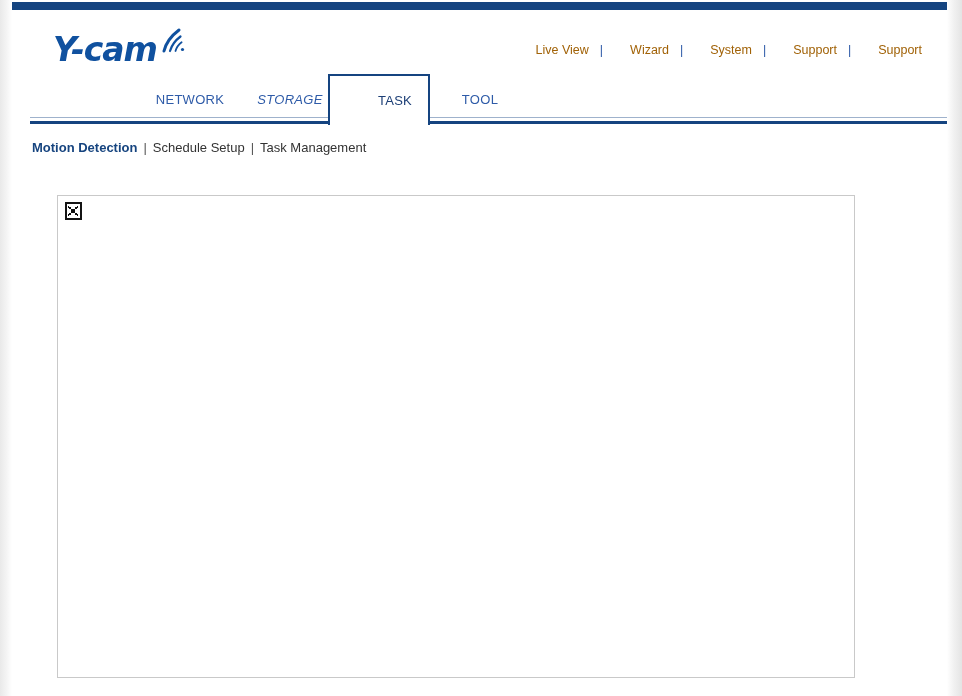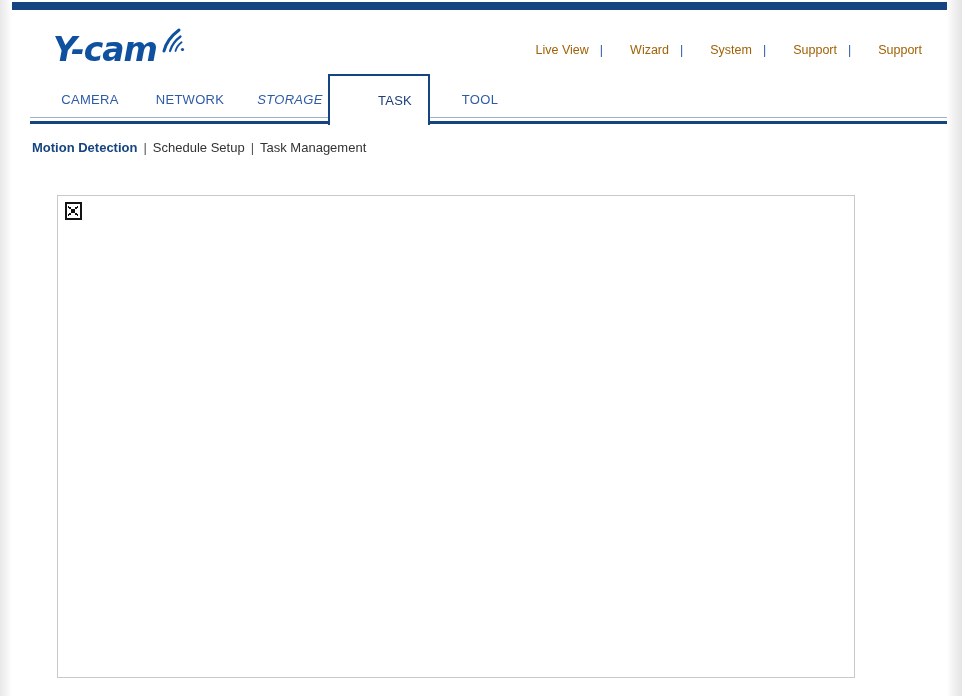--- a/index.html
+++ b/index.html
@@ -238,21 +238,20 @@
       <div class="util-nav">
         <a href="#">Live View</a><span class="sep">|</span><a href="#">Wizard</a><span class="sep">|</span><a href="#">System</a><span class="sep">|</span><a href="#">Support</a><span class="sep">|</span><a href="#">Support</a>
       </div>
 
     </div>
 
     <div class="tabstrip">
       <div class="tab-rule-thin"></div>
       <div class="tab-rule-thick"></div>
 
-      <div class="tab" style="left:28px; width:100px;">CAMERA</div>
       <div class="tab" style="left:128px; width:100px;">NETWORK</div>
       <div class="tab" style="left:228px; width:100px;font-style:italic;">STORAGE</div>
       <div class="tab active" style="left:316px; width:102px;">TASK</div>
       <div class="tab" style="left:418px; width:100px;">TOOL</div>
     </div>
 
     <div class="subnav">
       <span class="sub-item active">Motion Detection</span><span class="sub-sep">|</span><span class="sub-item">Schedule Setup</span><span class="sub-sep">|</span><span class="sub-item">Task Management</span>
     </div>
 

